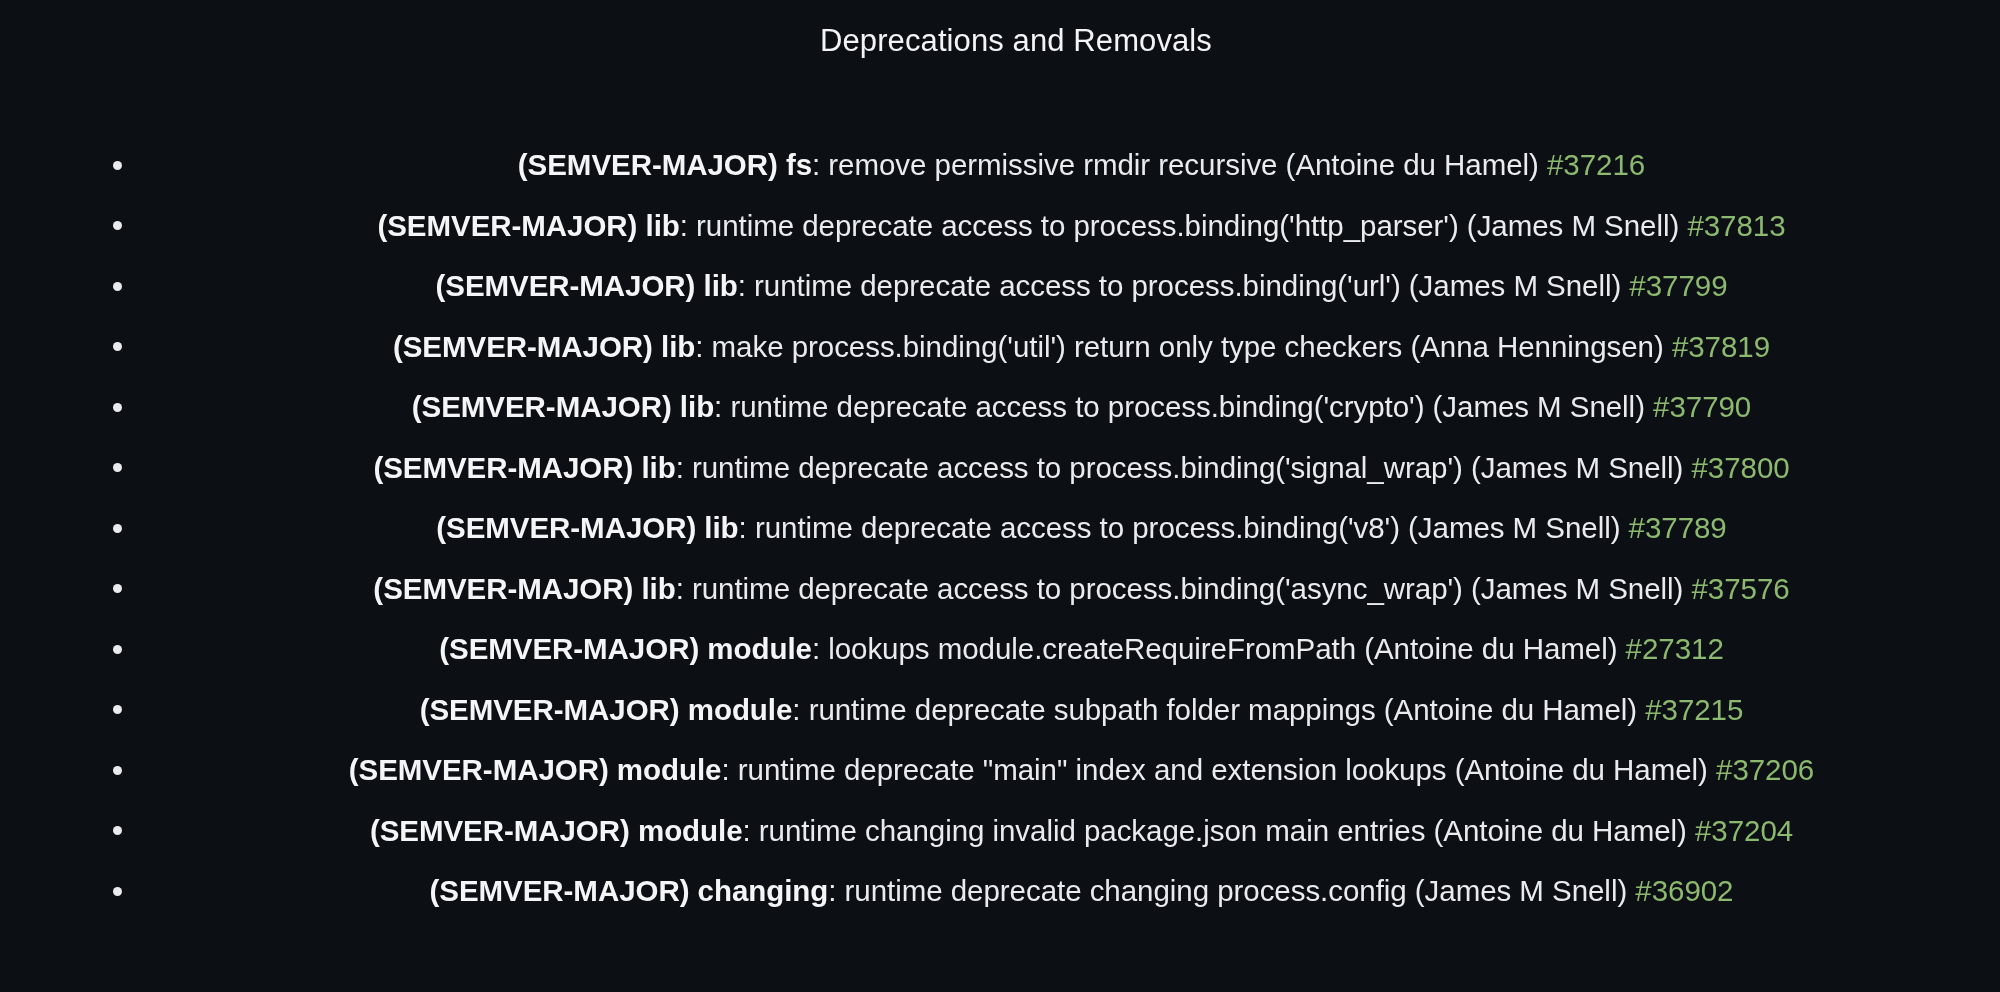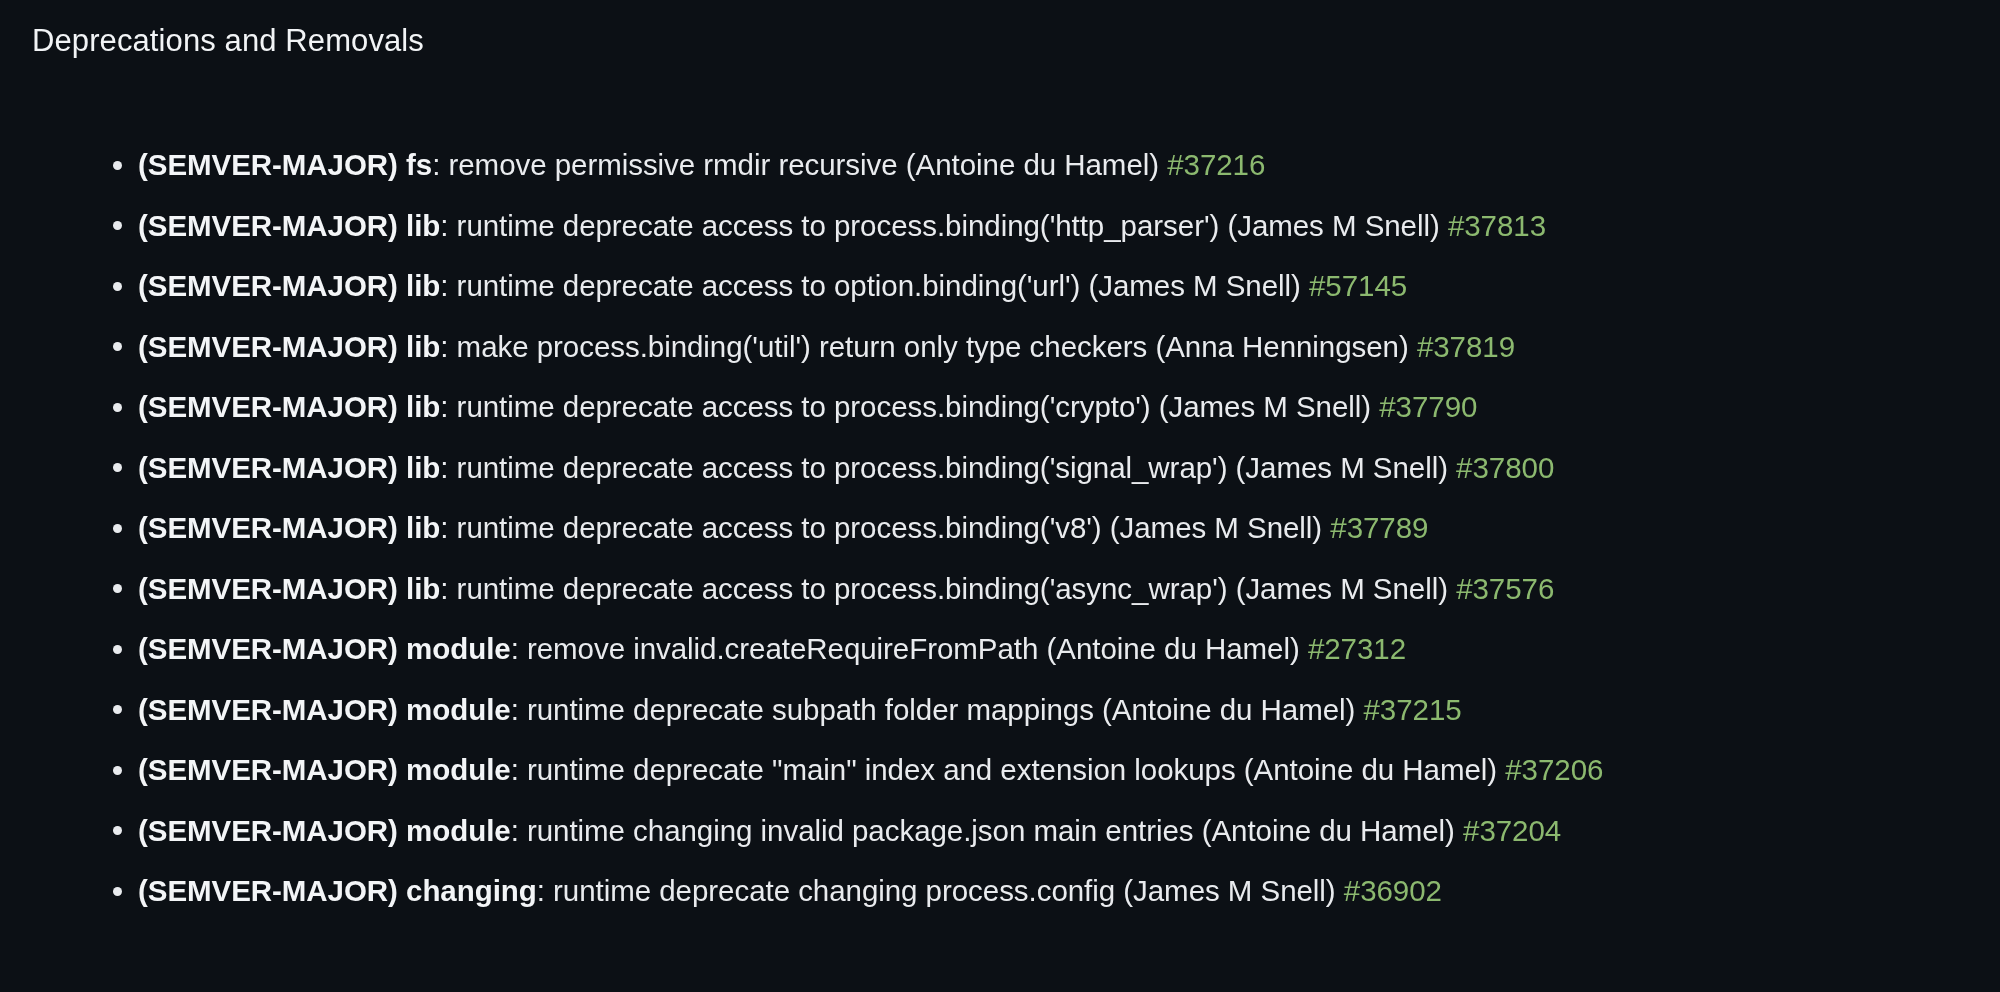--- a/index.html
+++ b/index.html
@@ -15,20 +15,21 @@
     color: #e8eaed;
     -webkit-font-smoothing: antialiased;
   }
   .page {
     width: 2000px;
     height: 992px;
     background: #0c1015;
     box-sizing: border-box;
     padding: 0;
     position: relative;
+    text-align: center;
   }
   .section-heading {
     font-size: 31px;
     font-weight: 400;
     color: #f2f4f6;
     letter-spacing: 0.1px;
     margin: 0;
     padding: 22px 0 0 32px;
     line-height: 1.25;
   }
@@ -84,26 +85,26 @@
 </head>
 <body>
 
 <div class="page">
 
   <h2 class="section-heading">Deprecations and Removals</h2>
 
   <ul class="change-list">
       <li><span class="bullet"></span><span class="semver">(SEMVER-MAJOR)</span> <span class="scope">fs</span>: <span class="desc">remove permissive rmdir recursive (Antoine du Hamel)</span> <a class="pr-link" href="#">#37216</a></li>
       <li><span class="bullet"></span><span class="semver">(SEMVER-MAJOR)</span> <span class="scope">lib</span>: <span class="desc">runtime deprecate access to process.binding('http_parser') (James M Snell)</span> <a class="pr-link" href="#">#37813</a></li>
-      <li><span class="bullet"></span><span class="semver">(SEMVER-MAJOR)</span> <span class="scope">lib</span>: <span class="desc">runtime deprecate access to option.binding('url') (James M Snell)</span> <a class="pr-link" href="#">#57145</a></li>
+      <li><span class="bullet"></span><span class="semver">(SEMVER-MAJOR)</span> <span class="scope">lib</span>: <span class="desc">runtime deprecate access to process.binding('url') (James M Snell)</span> <a class="pr-link" href="#">#37799</a></li>
       <li><span class="bullet"></span><span class="semver">(SEMVER-MAJOR)</span> <span class="scope">lib</span>: <span class="desc">make process.binding('util') return only type checkers (Anna Henningsen)</span> <a class="pr-link" href="#">#37819</a></li>
       <li><span class="bullet"></span><span class="semver">(SEMVER-MAJOR)</span> <span class="scope">lib</span>: <span class="desc">runtime deprecate access to process.binding('crypto') (James M Snell)</span> <a class="pr-link" href="#">#37790</a></li>
       <li><span class="bullet"></span><span class="semver">(SEMVER-MAJOR)</span> <span class="scope">lib</span>: <span class="desc">runtime deprecate access to process.binding('signal_wrap') (James M Snell)</span> <a class="pr-link" href="#">#37800</a></li>
       <li><span class="bullet"></span><span class="semver">(SEMVER-MAJOR)</span> <span class="scope">lib</span>: <span class="desc">runtime deprecate access to process.binding('v8') (James M Snell)</span> <a class="pr-link" href="#">#37789</a></li>
       <li><span class="bullet"></span><span class="semver">(SEMVER-MAJOR)</span> <span class="scope">lib</span>: <span class="desc">runtime deprecate access to process.binding('async_wrap') (James M Snell)</span> <a class="pr-link" href="#">#37576</a></li>
-      <li><span class="bullet"></span><span class="semver">(SEMVER-MAJOR)</span> <span class="scope">module</span>: <span class="desc">remove invalid.createRequireFromPath (Antoine du Hamel)</span> <a class="pr-link" href="#">#27312</a></li>
+      <li><span class="bullet"></span><span class="semver">(SEMVER-MAJOR)</span> <span class="scope">module</span>: <span class="desc">lookups module.createRequireFromPath (Antoine du Hamel)</span> <a class="pr-link" href="#">#27312</a></li>
       <li><span class="bullet"></span><span class="semver">(SEMVER-MAJOR)</span> <span class="scope">module</span>: <span class="desc">runtime deprecate subpath folder mappings (Antoine du Hamel)</span> <a class="pr-link" href="#">#37215</a></li>
       <li><span class="bullet"></span><span class="semver">(SEMVER-MAJOR)</span> <span class="scope">module</span>: <span class="desc">runtime deprecate "main" index and extension lookups (Antoine du Hamel)</span> <a class="pr-link" href="#">#37206</a></li>
       <li><span class="bullet"></span><span class="semver">(SEMVER-MAJOR)</span> <span class="scope">module</span>: <span class="desc">runtime changing invalid package.json main entries (Antoine du Hamel)</span> <a class="pr-link" href="#">#37204</a></li>
       <li><span class="bullet"></span><span class="semver">(SEMVER-MAJOR)</span> <span class="scope">changing</span>: <span class="desc">runtime deprecate changing process.config (James M Snell)</span> <a class="pr-link" href="#">#36902</a></li>
     </ul>
 
 </div>
 
 </body></html>

